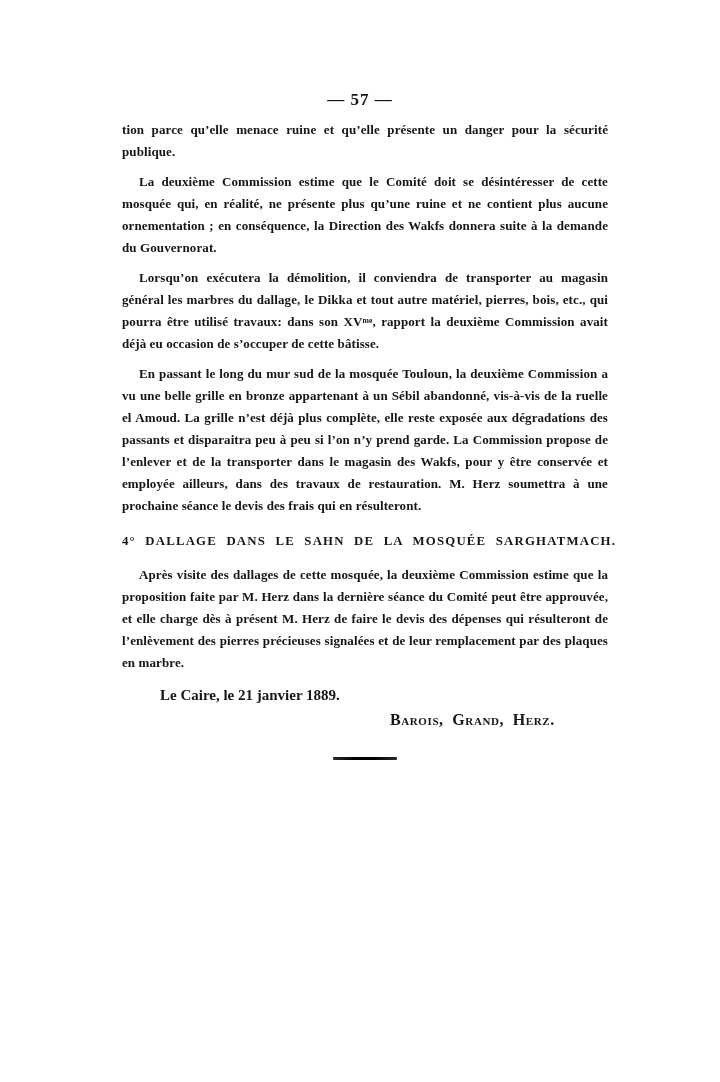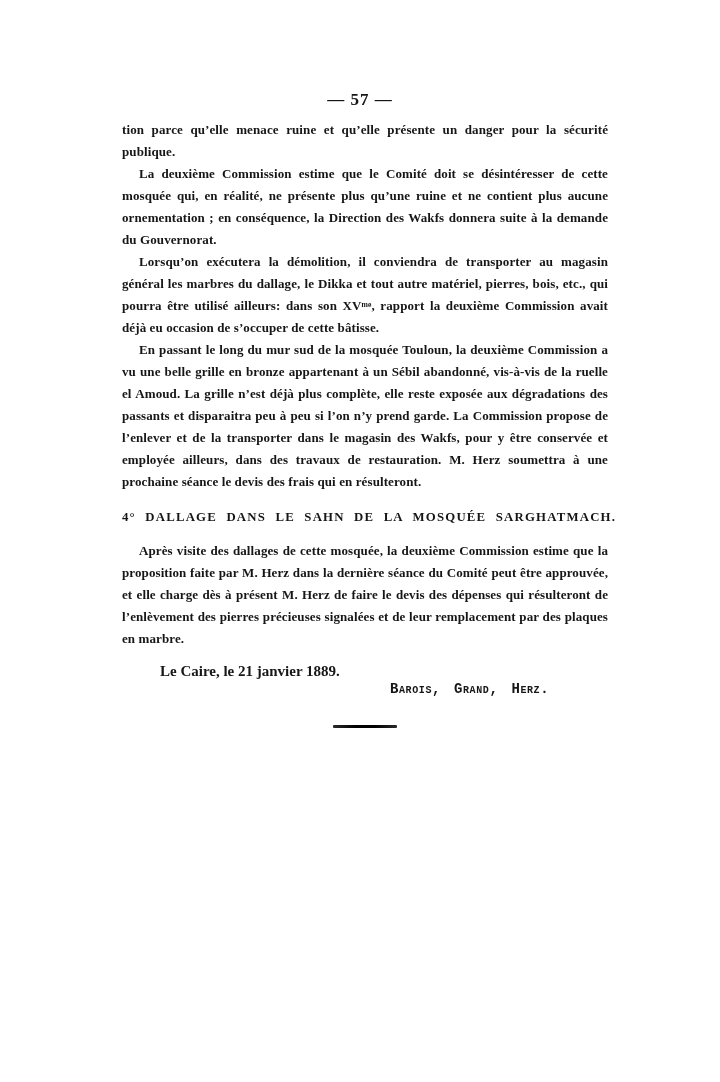--- a/index.html
+++ b/index.html
@@ -43,65 +43,65 @@
   p.body-par {
     margin: 0;
     font-size: 13px;
     line-height: 22px;
     font-weight: 700;
     text-align: justify;
     letter-spacing: 0.1px;
   }
   p.body-par.indent {
     text-indent: 17px;
+    margin-top: 8px;
   }
   .section-heading {
     margin: 17px 0 15px 0;
     text-align: right;
     font-size: 12.8px;
     font-weight: 700;
     letter-spacing: 1.2px;
     word-spacing: 5px;
     white-space: nowrap;
   }
   .dateline {
     margin: 13px 0 0 38px;
     font-size: 15px;
     font-weight: 700;
   }
   .signature {
-    margin: 1px 0 0 268px;
-    font-size: 14px;
+    margin: 7px 0 0 268px;
+    font-size: 16px;
     font-weight: 700;
     font-variant: small-caps;
     letter-spacing: 0.6px;
     word-spacing: 4px;
     white-space: nowrap;
-    font-family: Liberation Mono, monospace;
   }
   .end-rule {
     margin: 28px auto 0 auto;
     width: 64px;
     height: 3px;
     border-radius: 1px;
     background: linear-gradient(90deg, #2a2a2a 0%, #000 35%, #000 65%, #2a2a2a 100%);
   }
 </style>
 </head>
 <body>
 
 <div class="page">
   <div class="page-number">— 57 —</div>
 
   <div class="text-column">
 
     <div id="paras-top">
         <p class="body-par">tion parce qu’elle menace ruine et qu’elle présente un danger pour la sécurité publique.</p>
         <p class="body-par indent">La deuxième Commission estime que le Comité doit se désintéresser de cette mosquée qui, en réalité, ne présente plus qu’une ruine et ne contient plus aucune ornementation ; en conséquence, la Direction des Wakfs donnera suite à la demande du Gouvernorat.</p>
-        <p class="body-par indent">Lorsqu’on exécutera la démolition, il conviendra de transporter au magasin général les marbres du dallage, le Dikka et tout autre matériel, pierres, bois, etc., qui pourra être utilisé ailleurs: dans son XVᵐᵉ, rapport la deuxième Commission avait déjà eu occasion de s’occuper de cette bâtisse.</p>
+        <p class="body-par indent">Lorsqu’on exécutera la démolition, il conviendra de transporter au magasin général les marbres du dallage, le Dikka et tout autre matériel, pierres, bois, etc., qui pourra être utilisé travaux: dans son XVᵐᵉ, rapport la deuxième Commission avait déjà eu occasion de s’occuper de cette bâtisse.</p>
         <p class="body-par indent">En passant le long du mur sud de la mosquée Touloun, la deuxième Commission a vu une belle grille en bronze appartenant à un Sébil abandonné, vis-à-vis de la ruelle el Amoud. La grille n’est déjà plus complète, elle reste exposée aux dégradations des passants et disparaitra peu à peu si l’on n’y prend garde. La Commission propose de l’enlever et de la transporter dans le magasin des Wakfs, pour y être conservée et employée ailleurs, dans des travaux de restauration. M. Herz soumettra à une prochaine séance le devis des frais qui en résulteront.</p>
       </div>
 
     <div class="section-heading">4° DALLAGE DANS LE SAHN DE LA MOSQUÉE SARGHATMACH.</div>
 
     <div id="paras-bottom">
         <p class="body-par indent">Après visite des dallages de cette mosquée, la deuxième Commission estime que la proposition faite par M. Herz dans la dernière séance du Comité peut être approuvée, et elle charge dès à présent M. Herz de faire le devis des dépenses qui résulteront de l’enlèvement des pierres précieuses signalées et de leur remplacement par des plaques en marbre.</p>
       </div>
 
     <div class="dateline">Le Caire, le 21 janvier 1889.</div>

